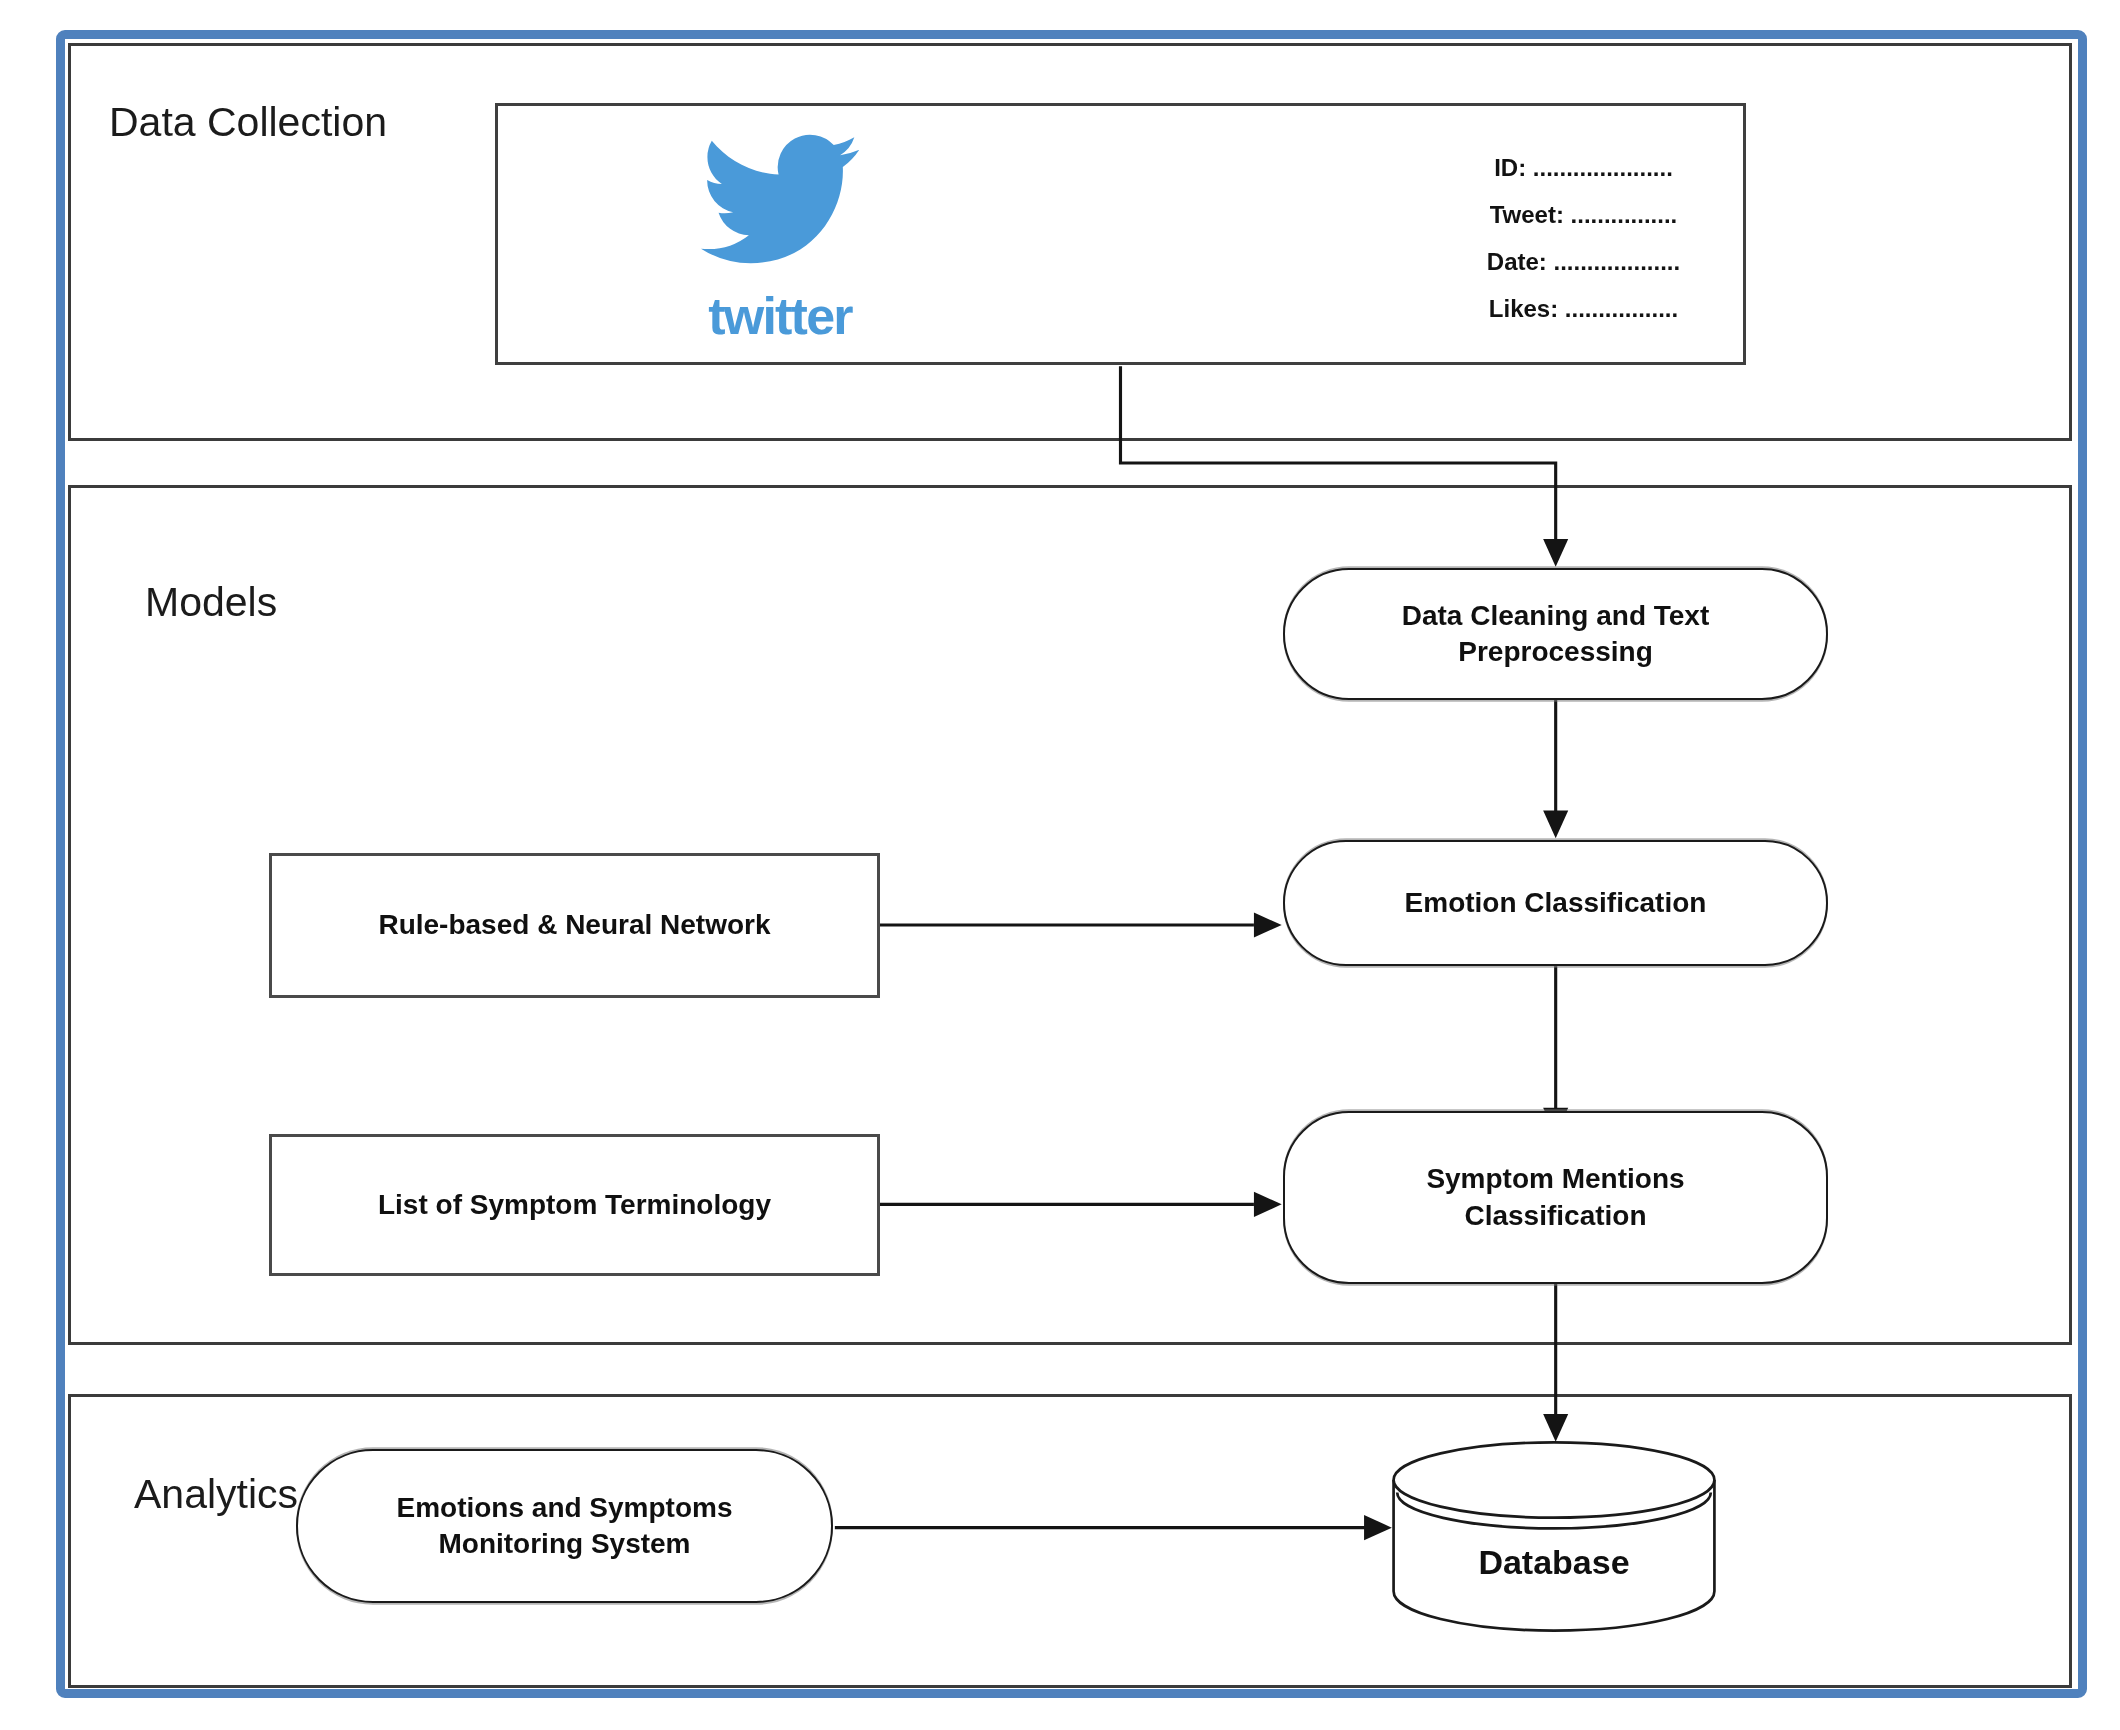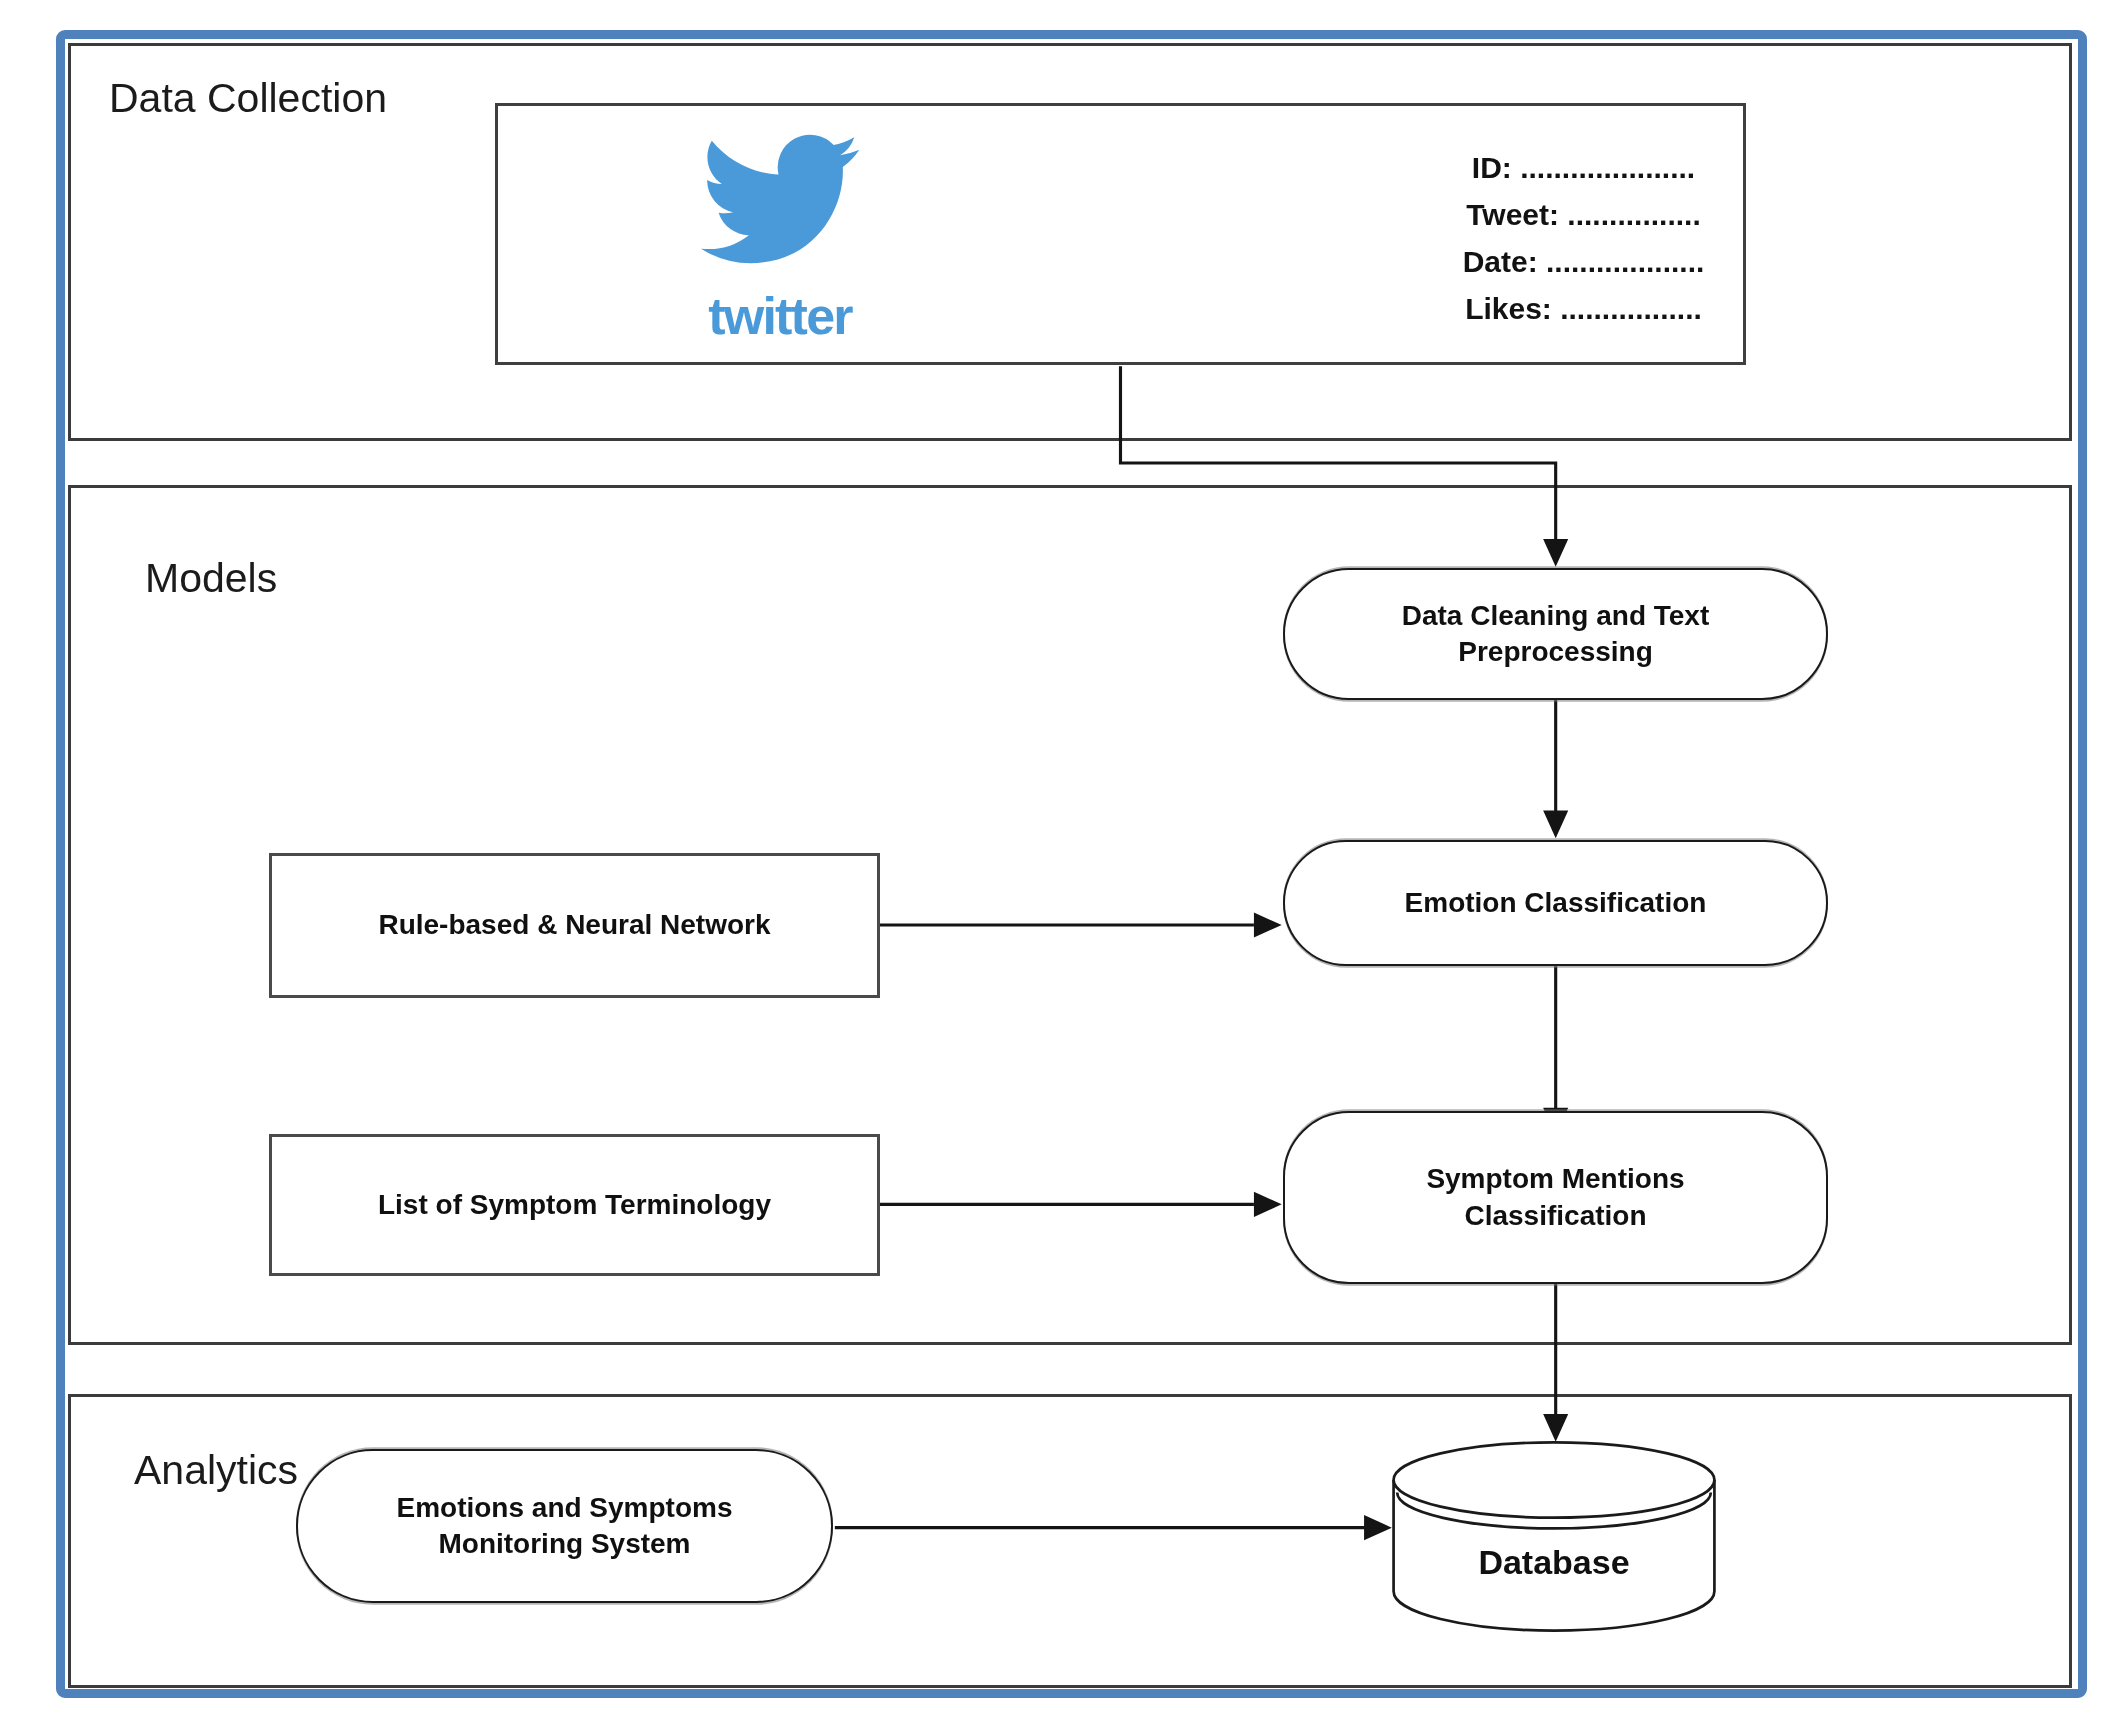--- a/index.html
+++ b/index.html
@@ -18,21 +18,21 @@
     border:9.9px solid var(--frame-blue);border-radius:9px;background:transparent;
   }
   .section{
     position:absolute;left:68px;width:2004px;
     border:3.6px solid #3b3b3b;background:transparent;
   }
   #section-data-collection{top:43px;height:398px;}
   #section-models{top:485px;height:860px;}
   #section-analytics{top:1394px;height:294px;}
   .section-label{
-    position:absolute;font-size:41px;font-weight:400;color:#1b1b1b;white-space:nowrap;
+    position:absolute;font-size:41px;font-weight:400;color:#1b1b1b;white-space:nowrap;margin-top:24px;
   }
   #label-data-collection{left:109px;top:75px;}
   #label-models{left:145px;top:555px;}
   #label-analytics{left:134px;top:1447px;}
 
   .twitter-box{
     position:absolute;left:495px;top:103px;width:1251px;height:262px;
     border:3.6px solid #3f3f3f;background:#fff;
   }
   .twitter-logo{
@@ -40,21 +40,21 @@
     display:flex;flex-direction:column;align-items:center;
     color:var(--twitter-blue);
   }
   .twitter-logo svg{display:block;}
   .twitter-wordmark{
     font-size:52px;font-weight:bold;letter-spacing:-1.8px;line-height:1;
     margin-top:12px;color:var(--twitter-blue);
   }
   .tweet-fields{
     position:absolute;left:931px;top:38px;width:309px;
-    text-align:center;font-size:30px;font-weight:bold;line-height:47px;color:#121212;
+    text-align:center;font-size:24px;font-weight:bold;line-height:47px;color:#121212;
     white-space:nowrap;
   }
 
   .node{
     position:absolute;background:#ffffff;border:2.7px solid #1a1a1a;
     display:flex;align-items:center;justify-content:center;text-align:center;
     font-weight:bold;font-size:28px;line-height:1.3;color:#101010;
   }
   .stadium{box-shadow:0 1.8px 0 rgba(120,120,120,.55), 0 -1.8px 0 rgba(120,120,120,.55);}
   #node-data-cleaning{left:1283px;top:568px;width:545px;height:132px;border-radius:66px;padding:0 52px;}

